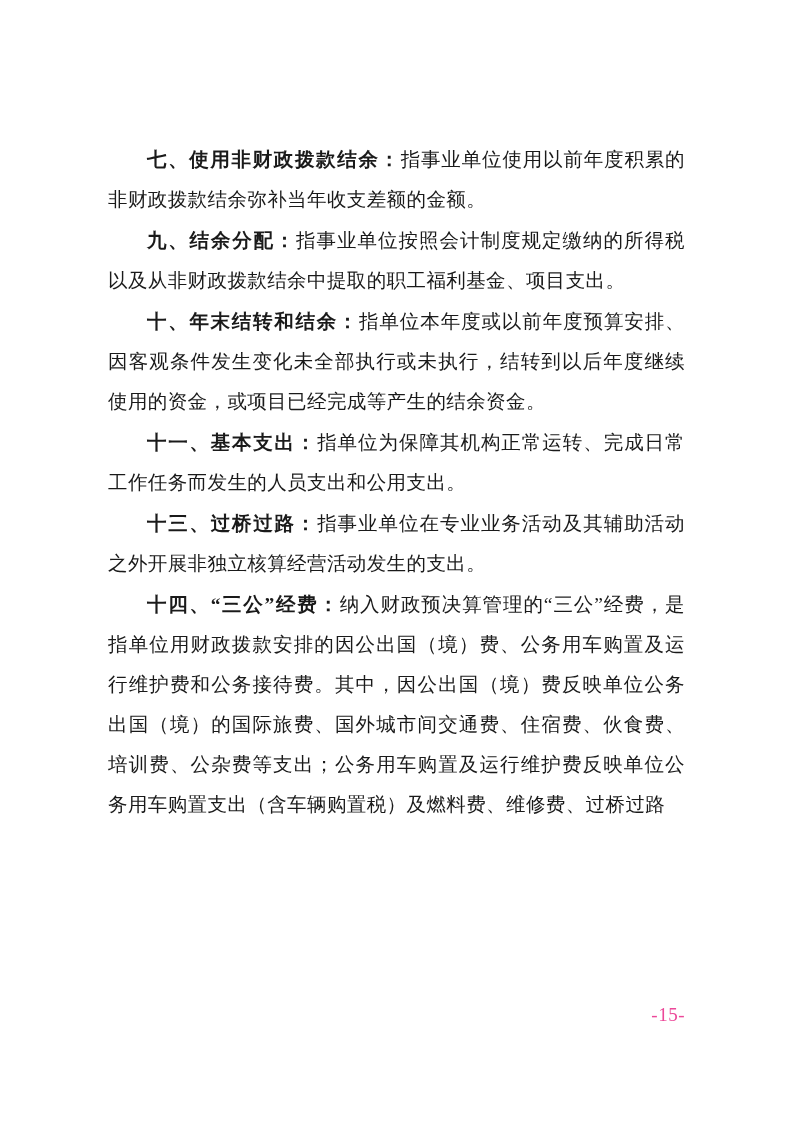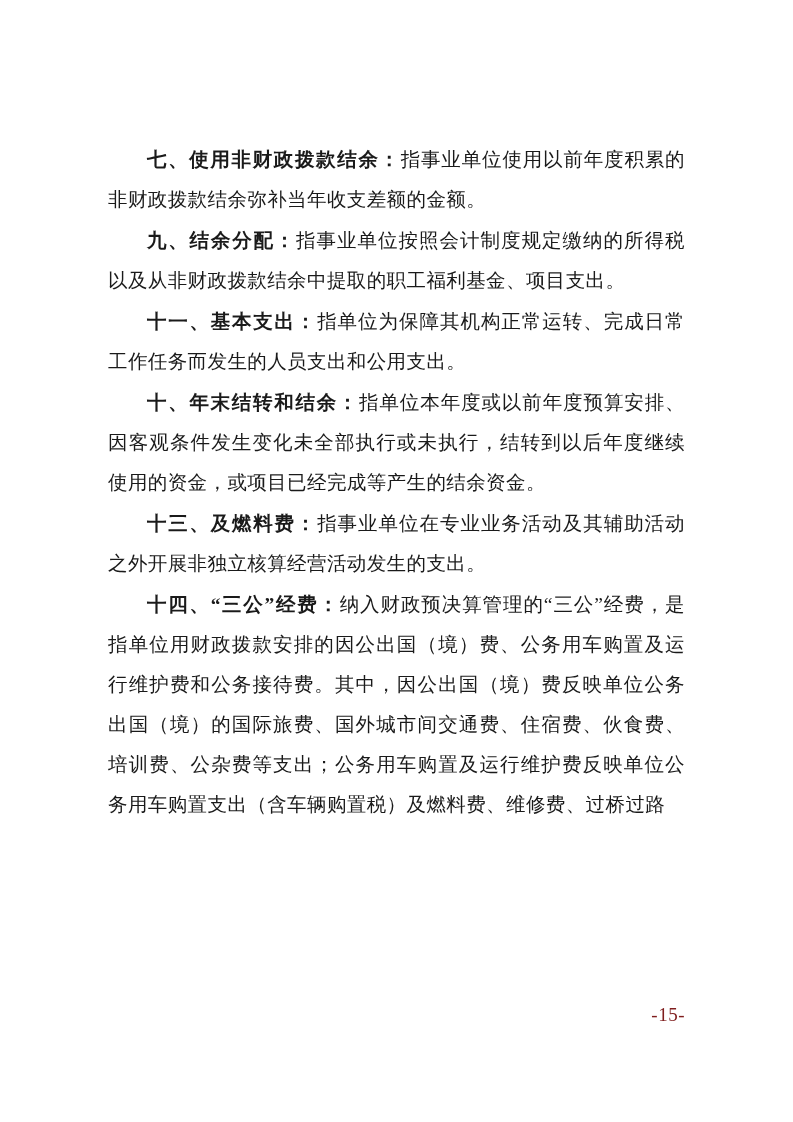--- a/index.html
+++ b/index.html
@@ -39,50 +39,50 @@
   }
   .para .body-text {
     font-weight: normal;
   }
   .page-number {
     position: absolute;
     right: 108px;
     bottom: 96px;
     font-size: 19px;
     letter-spacing: 0.5px;
-    color: #7f1d1d;
+    color: #ec4899;
     font-family: "Liberation Serif", "DejaVu Serif", serif;
   }
 </style>
 </head>
 <body>
 
 <div class="page">
   <div class="doc-body">
 
     <p class="para">
       <span class="term">七、使用非财政拨款结余：</span><span class="body-text">指事业单位使用以前年度积累的非财政拨款结余弥补当年收支差额的金额。</span>
     </p>
 
 
     <p class="para">
       <span class="term">九、结余分配：</span><span class="body-text">指事业单位按照会计制度规定缴纳的所得税以及从非财政拨款结余中提取的职工福利基金、项目支出。</span>
     </p>
 
     <p class="para">
-      <span class="term">十一、基本支出：</span><span class="body-text">指单位为保障其机构正常运转、完成日常工作任务而发生的人员支出和公用支出。</span>
+      <span class="term">十、年末结转和结余：</span><span class="body-text">指单位本年度或以前年度预算安排、因客观条件发生变化未全部执行或未执行，结转到以后年度继续使用的资金，或项目已经完成等产生的结余资金。</span>
     </p>
 
     <p class="para">
-      <span class="term">十、年末结转和结余：</span><span class="body-text">指单位本年度或以前年度预算安排、因客观条件发生变化未全部执行或未执行，结转到以后年度继续使用的资金，或项目已经完成等产生的结余资金。</span>
+      <span class="term">十一、基本支出：</span><span class="body-text">指单位为保障其机构正常运转、完成日常工作任务而发生的人员支出和公用支出。</span>
     </p>
 
 
     <p class="para">
-      <span class="term">十三、及燃料费：</span><span class="body-text">指事业单位在专业业务活动及其辅助活动之外开展非独立核算经营活动发生的支出。</span>
+      <span class="term">十三、过桥过路：</span><span class="body-text">指事业单位在专业业务活动及其辅助活动之外开展非独立核算经营活动发生的支出。</span>
     </p>
 
     <p class="para">
       <span class="term">十四、“三公”经费：</span><span class="body-text">纳入财政预决算管理的“三公”经费，是指单位用财政拨款安排的因公出国（境）费、公务用车购置及运行维护费和公务接待费。其中，因公出国（境）费反映单位公务出国（境）的国际旅费、国外城市间交通费、住宿费、伙食费、培训费、公杂费等支出；公务用车购置及运行维护费反映单位公务用车购置支出（含车辆购置税）及燃料费、维修费、过桥过路</span>
     </p>
 
   </div>
 
   <div class="page-number">-15-</div>
 </div>

